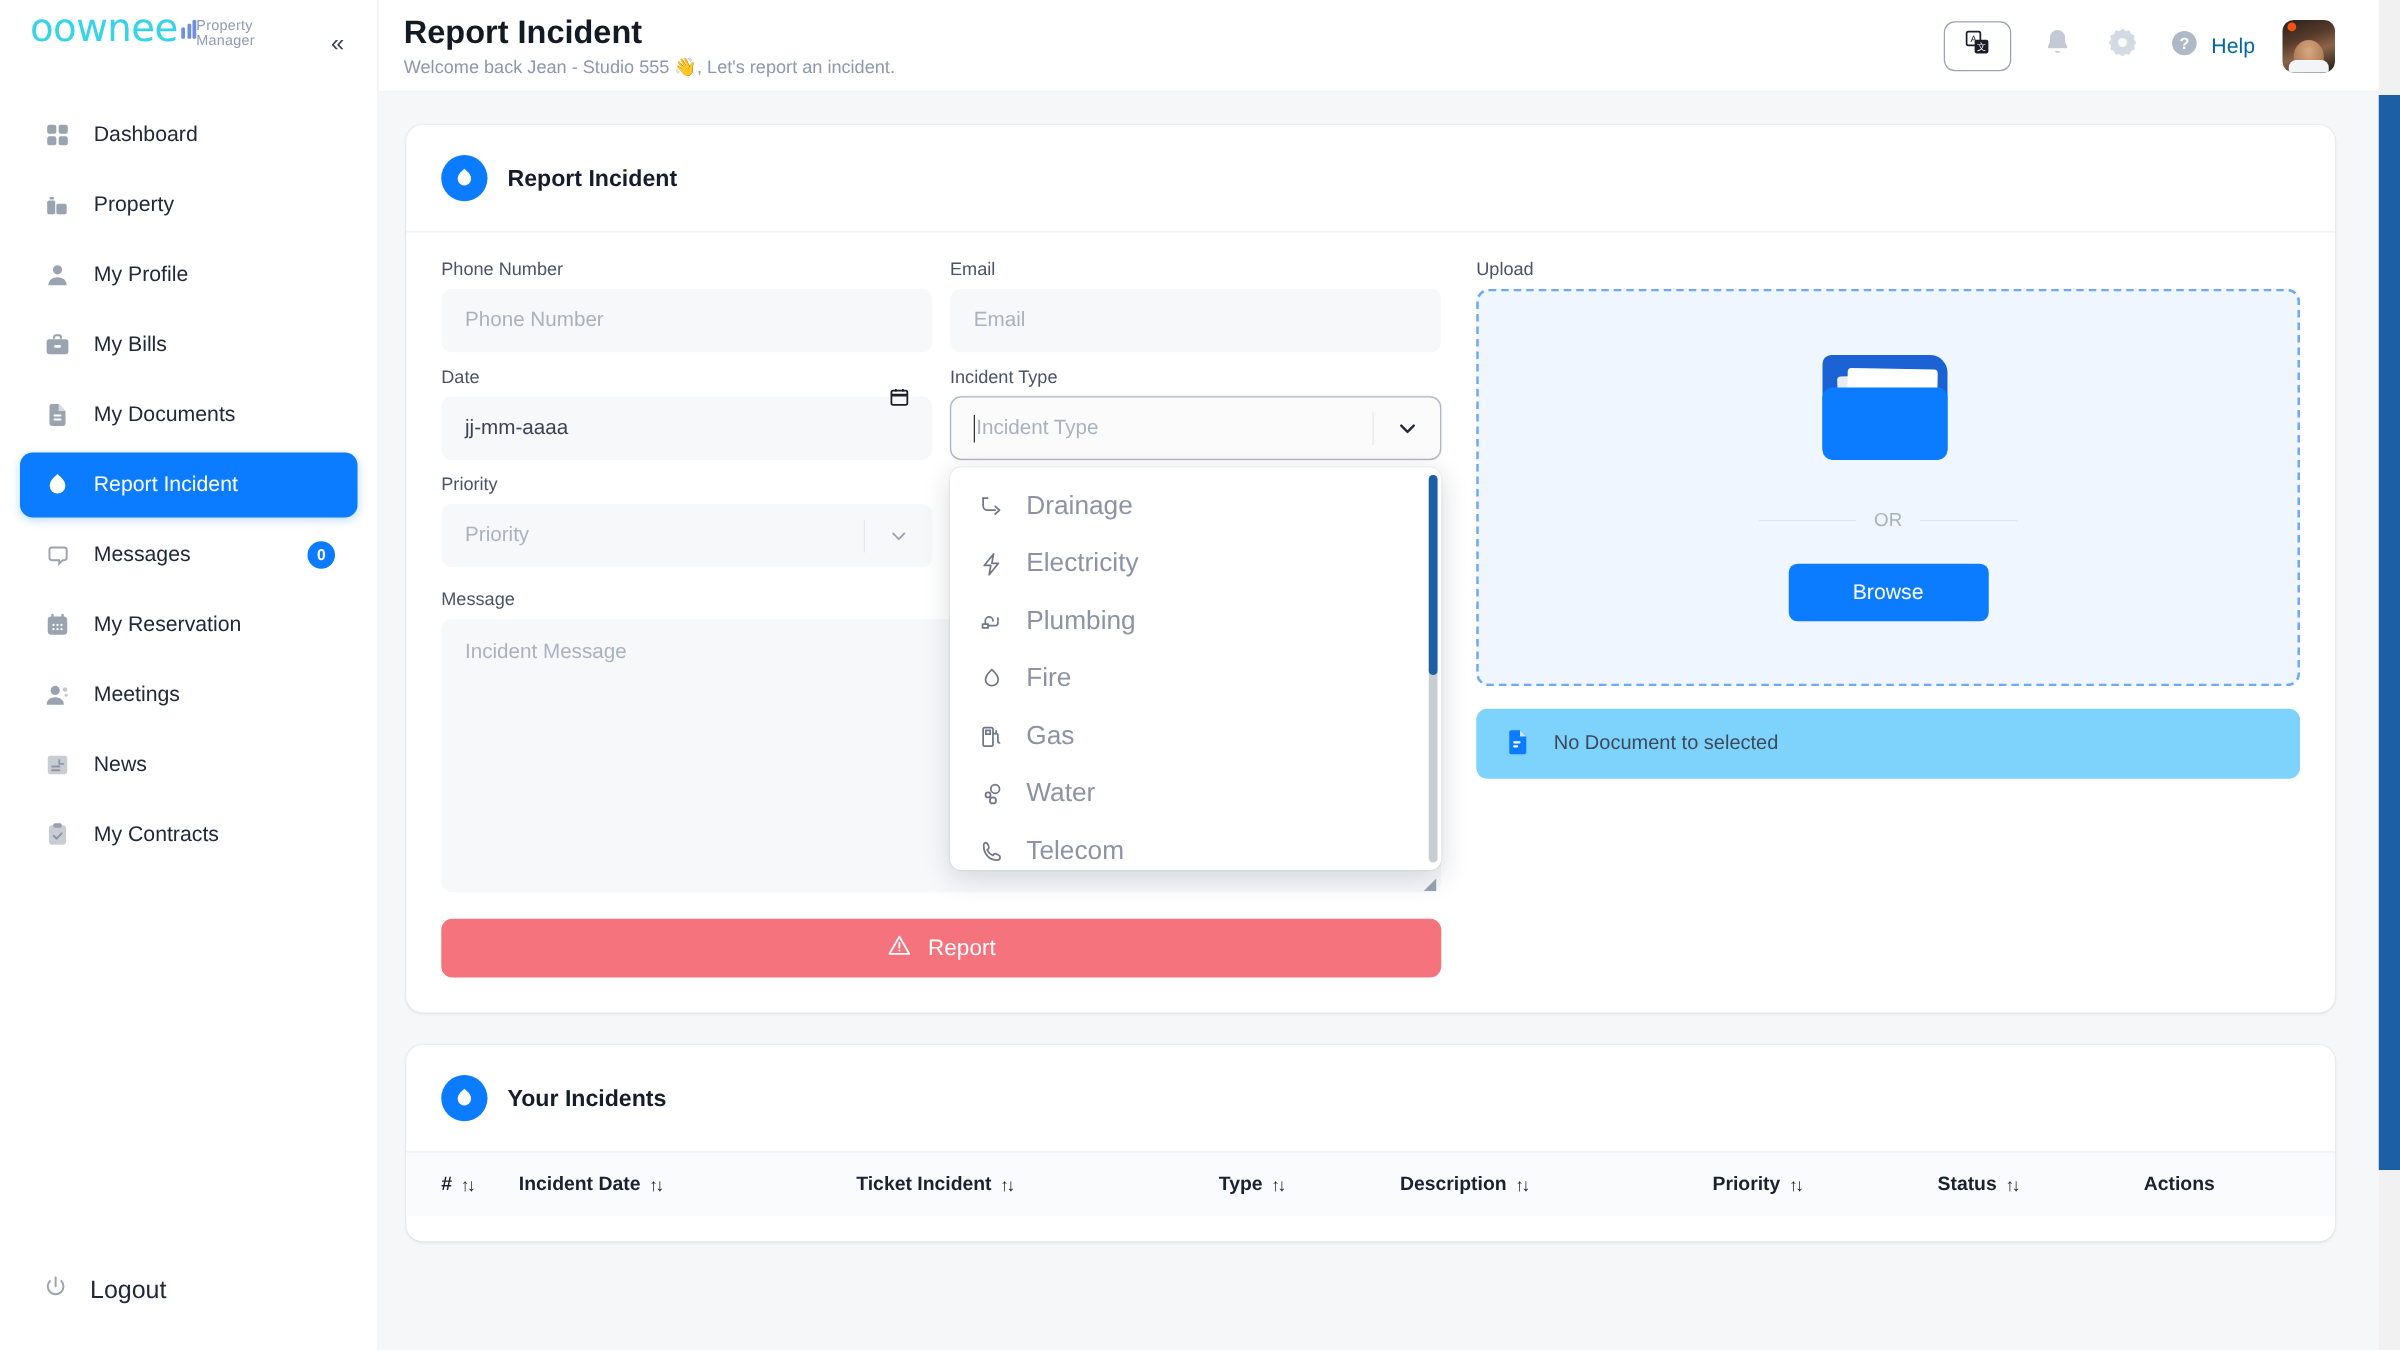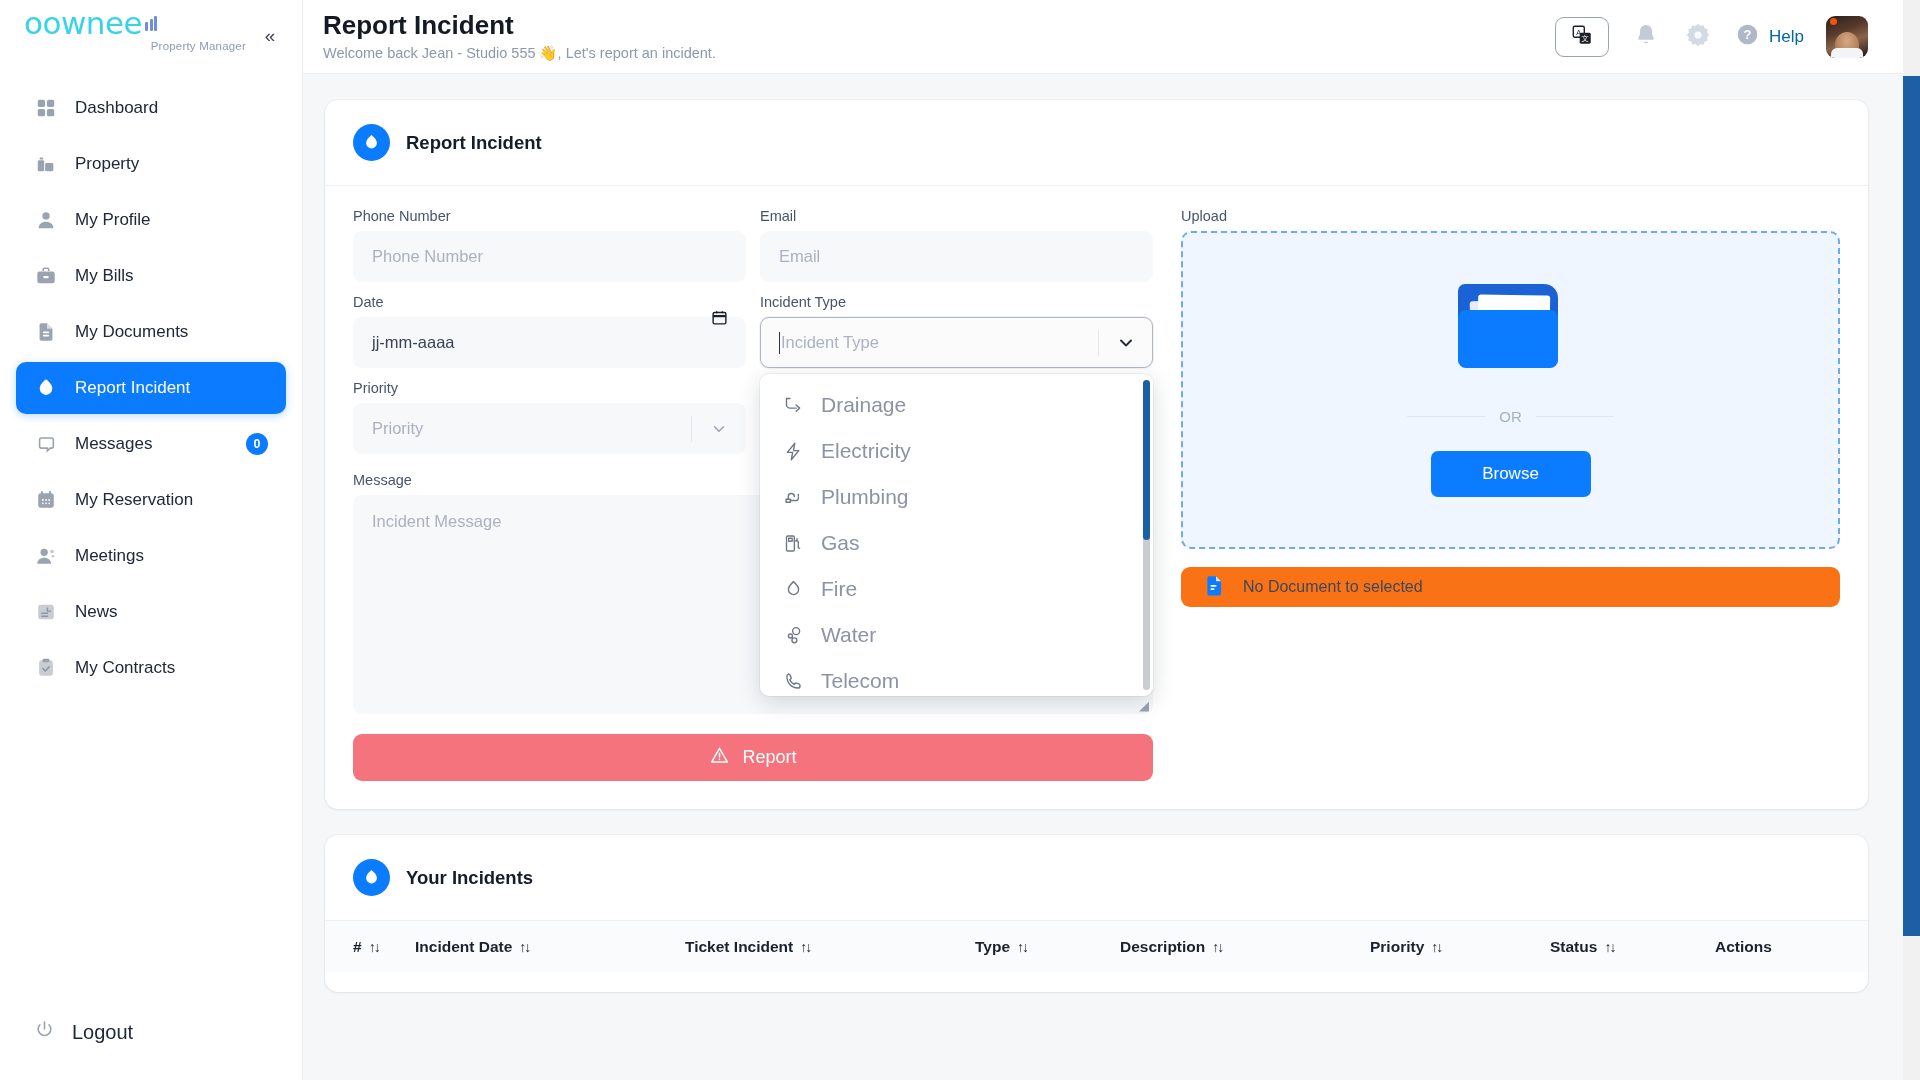--- a/index.html
+++ b/index.html
@@ -15,21 +15,21 @@
   .sidebar {
     width: 303px; height: 1080px; background: #ffffff;
     border-right: 1px solid #eceef1;
     display: flex; flex-direction: column;
     flex: 0 0 303px; position: relative;
   }
   .brand-row {
     display: flex; align-items: flex-start;
     padding: 8px 18px 0 24px; height: 58px;
   }
-  .logo-wrap { display: flex; flex-direction: column; flex: 1; }
+  .logo-wrap { display: flex; flex-direction: row; flex: 1; }
   .logo-main { display: flex; align-items: center; gap: 2px; }
   .logo-text {
     font-size: 31px; letter-spacing: -0.5px; color: #37d4e8;
     font-weight: 400; line-height: 1;
     font-family: "DejaVu Sans", sans-serif;
   }
   .logo-bars { display: flex; align-items: flex-end; gap: 1.5px; height: 15px; margin-left: 1px; }
   .logo-bars i { display: block; width: 3px; background: #6d8fe0; border-radius: 1px; }
   .logo-bars i:nth-child(1) { height: 9px; }
   .logo-bars i:nth-child(2) { height: 12px; }
@@ -181,21 +181,21 @@
   .folder .paper2 { position:absolute; left:26px; top:17px; width:72px; height:26px; background:#fff; border-radius:3px; transform: rotate(1deg); }
   .folder .front { position:absolute; left:6px; top:32px; width:100px; height:58px; background:#0b7bff; border-radius:8px; }
   .or-row { display:flex; align-items:center; gap:14px; margin-top: 34px; }
   .or-line { width:78px; height:1px; background:#dfe6ef; }
   .or-txt { font-size:15px; color:#a6b1c2; }
   .browse-btn {
     margin-top: 26px; background:#0b7bff; color:#fff; border:none; border-radius:7px;
     width:160px; height:46px; font-size:17px; cursor:pointer; font-family:"Liberation Sans", sans-serif;
   }
   .nodoc {
-    margin-top: 18px; background:#f97316; border-radius:9px; height: 40px;
+    margin-top: 18px; background:#7dd3fc; border-radius:9px; height: 56px;
     display:flex; align-items:center; gap:16px; padding: 0 22px; color:#3d4859; font-size:16px;
   }
   .nodoc .fic svg { width:24px; height:24px; }
 
   
   .card2 { margin-bottom: 26px; }
   .thead { display:flex; background:#fafbfc; border-top:1px solid #eef0f3; height: 52px; align-items:center; font-size:15.5px; font-weight:700; color:#1a2230; }
   .th { display:flex; align-items:center; gap:7px; }
   .sort { font-size:14px; color:#1a2230; letter-spacing:-2px; }
   .tbody-row { height: 20px; }
@@ -473,36 +473,36 @@
                               <path d="M3.5 14h5v3.5h-5z"></path>
                               <path d="M8.5 15.5h6.5a2.5 2.5 0 0 0 2.5-2.5v-1"></path>
                               <path d="M6 14v-3a3.5 3.5 0 0 1 7 0"></path>
                               <path d="M17.5 10.5v-2"></path>
                             </svg>
                           </span>
                         <span>Plumbing</span>
                       </div>
                       <div class="dd-item">
                         <span class="ico">
+                            <svg width="21" height="21" viewBox="0 0 24 24" fill="none" stroke="#6f7888" stroke-width="1.6" stroke-linejoin="round">
+                              <path d="M12 3c3.3 3 5.8 5.6 5.8 9a5.8 5.8 0 0 1-11.6 0C6.2 8.6 8.7 6 12 3z"></path>
+                            </svg>
+                          </span>
+                        <span>Fire</span>
+                      </div>
+                      <div class="dd-item">
+                        <span class="ico">
                             <svg width="21" height="21" viewBox="0 0 24 24" fill="none" stroke="#6f7888" stroke-width="1.6" stroke-linecap="round" stroke-linejoin="round">
                               <rect x="4" y="3.5" width="9" height="17" rx="1.5"></rect>
                               <rect x="6.5" y="6" width="4" height="3.5"></rect>
                               <path d="M13 9h3a1.5 1.5 0 0 1 1.5 1.5V16a1.5 1.5 0 0 0 1.5 1.5"></path>
                               <path d="M16 9V6.5"></path>
                             </svg>
                           </span>
                         <span>Gas</span>
-                      </div>
-                      <div class="dd-item">
-                        <span class="ico">
-                            <svg width="21" height="21" viewBox="0 0 24 24" fill="none" stroke="#6f7888" stroke-width="1.6" stroke-linejoin="round">
-                              <path d="M12 3c3.3 3 5.8 5.6 5.8 9a5.8 5.8 0 0 1-11.6 0C6.2 8.6 8.7 6 12 3z"></path>
-                            </svg>
-                          </span>
-                        <span>Fire</span>
                       </div>
                       <div class="dd-item">
                         <span class="ico">
                             <svg width="21" height="21" viewBox="0 0 24 24" fill="none" stroke="#6f7888" stroke-width="1.6">
                               <circle cx="15" cy="7" r="4"></circle>
                               <circle cx="8.5" cy="12.5" r="2.3"></circle>
                               <circle cx="13" cy="17.5" r="2.8"></circle>
                             </svg>
                           </span>
                         <span>Water</span>

